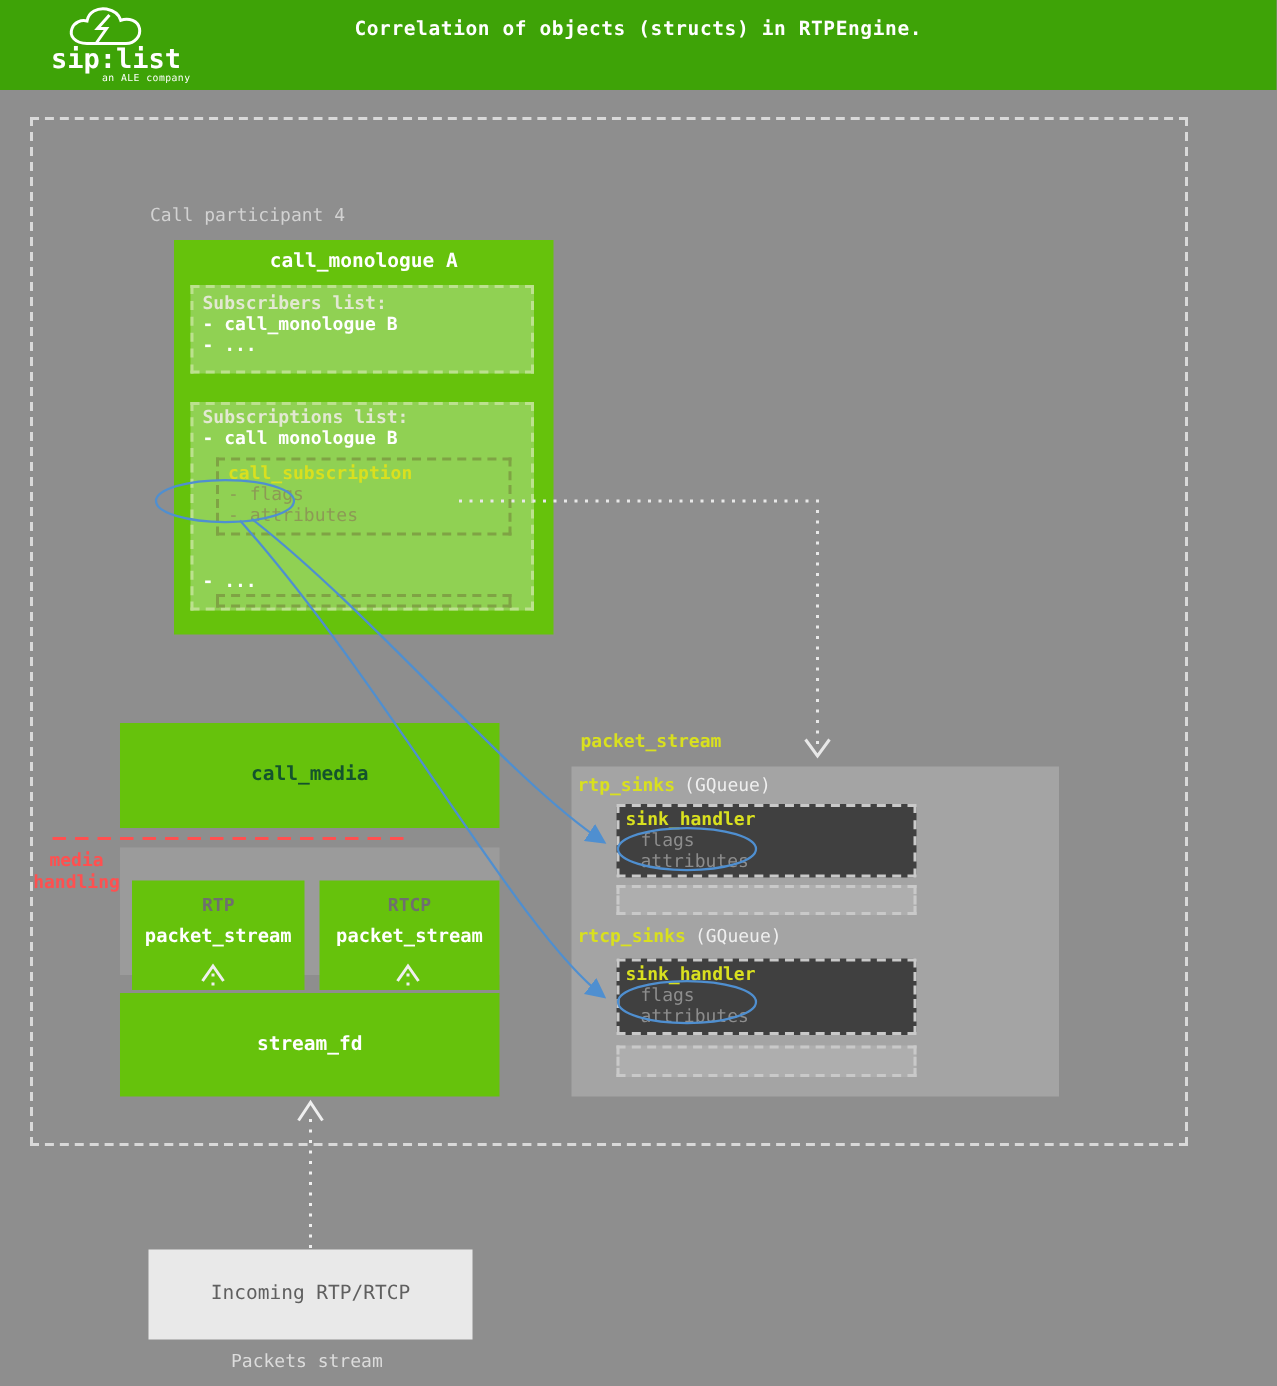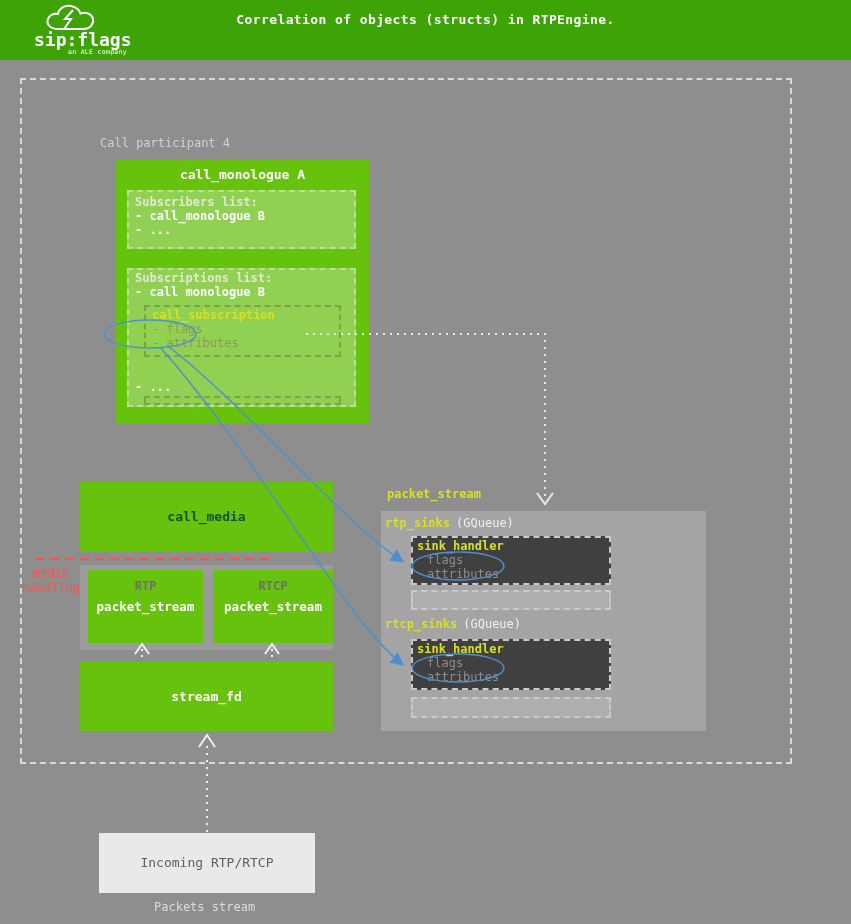--- a/index.html
+++ b/index.html
@@ -28,23 +28,23 @@
   .inner-heading{color:#e2e8d2;font-weight:bold;}
   .inner-item{color:#ffffff;font-weight:bold;}
   .call-subscription{position:absolute;left:15px;top:35px;width:197px;height:52px;border:2px dashed #7fa344;box-sizing:border-box;padding:1px 6px;font-size:12px;line-height:14px;}
   .cs-title{color:var(--yellow,#d9e01f);font-weight:bold;}
   .cs-field{color:#8c9a55;}
   .subs-more{position:absolute;left:6px;top:110px;color:#ffffff;font-weight:bold;font-size:12px;}
   .subs-empty{position:absolute;left:15px;top:126px;width:197px;height:9px;border:2px dashed #7fa344;box-sizing:border-box;}
 
   
   .call-media{position:absolute;left:80px;top:482px;width:253px;height:70px;background:var(--box-green,#66c20c);color:#14532d;font-weight:bold;font-size:13px;text-align:center;line-height:70px;}
-  .media-handling{position:absolute;left:20px;top:566px;width:62px;color:var(--red,#ff5050);font-weight:normal;font-size:12px;line-height:15px;text-align:center;}
+  .media-handling{position:absolute;left:20px;top:566px;width:62px;color:var(--red,#ff5050);font-weight:bold;font-size:12px;line-height:15px;text-align:center;}
   .rtp-wrap{position:absolute;left:80px;top:565px;width:253px;height:85px;background:#9b9b9b;}
-  .stream-box{position:absolute;top:5px;height:73px;background:var(--box-green,#66c20c);text-align:center;}
+  .stream-box{position:absolute;top:22px;height:73px;background:var(--box-green,#66c20c);text-align:center;}
   .stream-box.rtp{left:8px;width:115px;}
   .stream-box.rtcp{left:133px;width:120px;}
   .stream-label{color:#6f6f6f;font-size:12px;font-weight:bold;padding-top:9px;}
   .stream-name{color:#ffffff;font-weight:bold;font-size:12.5px;padding-top:6px;}
   .stream-fd{position:absolute;left:80px;top:662px;width:253px;height:69px;background:var(--box-green,#66c20c);color:#fff;font-weight:bold;font-size:13px;text-align:center;line-height:69px;}
   .incoming{position:absolute;left:99px;top:833px;width:216px;height:60px;background:#e9e9e9;color:#5f5f5f;font-size:13px;text-align:center;line-height:60px;}
   .packets-label{position:absolute;left:154px;top:900px;color:#dcdcdc;font-size:12px;}
 
   
   .ps-label{position:absolute;left:387px;top:487px;color:var(--yellow,#d9e01f);font-weight:bold;font-size:12px;}
@@ -67,21 +67,21 @@
 </style>
 </head>
 <body>
 
 <div class="header">
   <div class="logo">
     <svg class="logo-cloud" width="78" height="28" viewBox="0 0 78 28">
       <path d="M14,25 C6,25 2,20 4,15 C5.5,11 10,9 14,10 C15,4 21,1 27,2 C32,3 35.5,6 36.5,9.5 C42,7.5 48,10 49,15 C50,20 46,25 40,25 Z" fill="none" stroke="#ffffff" stroke-width="2"></path>
       <path d="M29,6 L21,15 L27,15 L20,25" fill="none" stroke="#ffffff" stroke-width="2"></path>
     </svg>
-    <div class="logo-brand">sip:flags</div>
+    <div class="logo-brand">sip:list</div>
     <div class="logo-tag">an ALE company</div>
   </div>
   <div class="header-title">
     <div>Correlation of objects (structs) in RTPEngine.</div>
   </div>
 </div>
 
 <div class="outer-dashed"></div>
 <div class="participant">Call participant 4</div>
 

